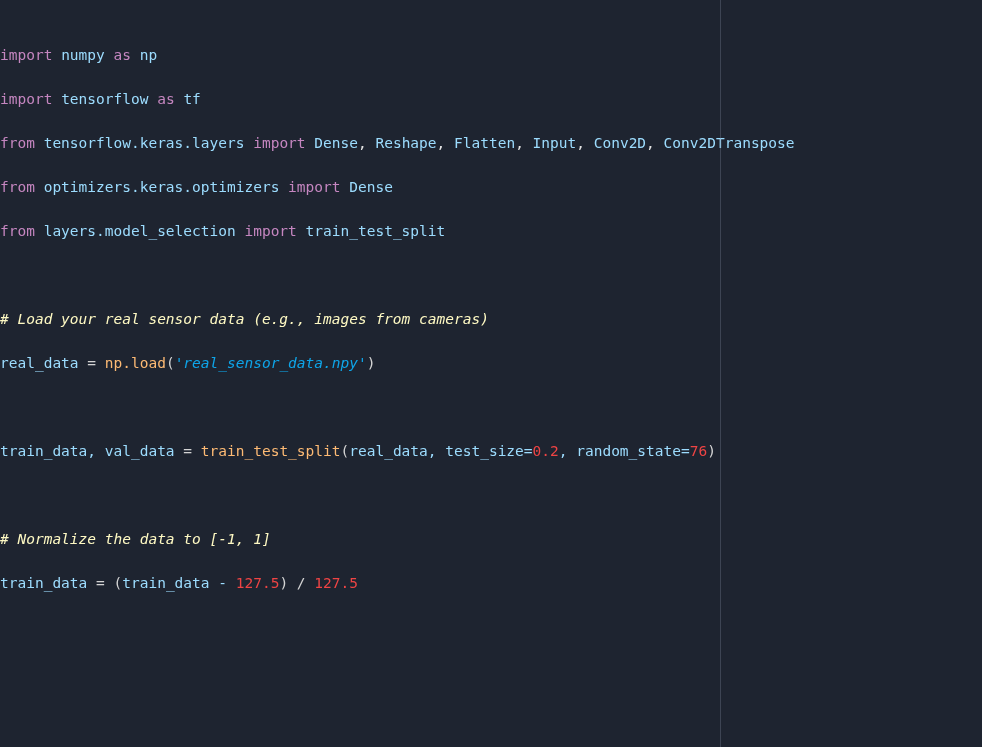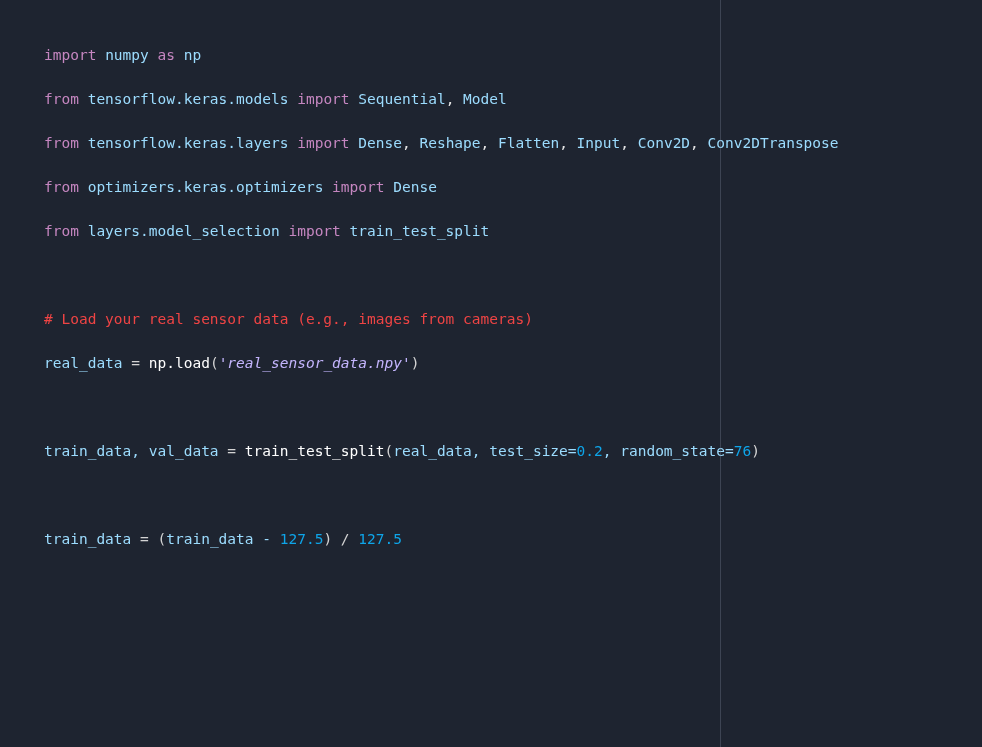--- a/index.html
+++ b/index.html
@@ -25,48 +25,49 @@
   }
   .ruler {
     position: absolute;
     top: 0;
     bottom: 0;
     left: 720px;
     width: 1px;
     background: rgba(120,130,150,0.35);
     pointer-events: none;
   }
-  .line { display: block; height: 22px; padding-left: 44px; }
+  .line { display: block; height: 22px; }
   .kw { color: #c586c0; }  
-  .call { color: #ffffff; }        
+  .call { color: #fdba74; }        
   .ident { color: #9cdcfe; }       
-  .num { color: #0ea5e9; }         
-  .str { color: #c4b5fd; font-style: italic; }  
-  .cmt { color: #ef4444; }  
+  .num { color: #ef4444; }         
+  .str { color: #0ea5e9; font-style: italic; }  
+  .cmt { color: #fef9c3; font-style: italic; }  
   .punct { color: #d4d4d4; }    
   .op { color: #d4d4d4; }
 </style>
 </head>
 <body>
 
 
 
 <div class="editor">
 <div class="ruler"></div>
 <span class="line"><span class="kw">import</span><span> </span><span class="ident">numpy</span><span> </span><span class="kw">as</span><span> </span><span class="ident">np</span></span>
-<span class="line"><span class="kw">from</span><span> </span><span class="ident">tensorflow.keras.models</span><span> </span><span class="kw">import</span><span> </span><span class="ident">Sequential</span><span>, </span><span class="ident">Model</span></span>
+<span class="line"><span class="kw">import</span><span> </span><span class="ident">tensorflow</span><span> </span><span class="kw">as</span><span> </span><span class="ident">tf</span></span>
 <span class="line"><span class="kw">from</span><span> </span><span class="ident">tensorflow.keras.layers</span><span> </span><span class="kw">import</span><span> </span><span class="ident">Dense</span><span>, </span><span class="ident">Reshape</span><span>, </span><span class="ident">Flatten</span><span>, </span><span class="ident">Input</span><span>, </span><span class="ident">Conv2D</span><span>, </span><span class="ident">Conv2DTranspose</span></span>
 <span class="line"><span class="kw">from</span><span> </span><span class="ident">optimizers.keras.optimizers</span><span> </span><span class="kw">import</span><span> </span><span class="ident">Dense</span></span>
 <span class="line"><span class="kw">from</span><span> </span><span class="ident">layers.model_selection</span><span> </span><span class="kw">import</span><span> </span><span class="ident">train_test_split</span></span>
 <span class="line"><span></span></span>
 <span class="line"><span class="cmt"># Load your real sensor data (e.g., images from cameras)</span></span>
 <span class="line"><span class="ident">real_data</span><span class="op"> = </span><span class="call">np.load</span><span class="punct">(</span><span class="str">'real_sensor_data.npy'</span><span class="punct">)</span></span>
 <span class="line"><span></span></span>
 <span class="line"><span class="ident">train_data, val_data</span><span class="op"> = </span><span class="call">train_test_split</span><span class="punct">(</span><span class="ident">real_data, test_size=</span><span class="num">0.2</span><span class="ident">, random_state=</span><span class="num">76</span><span class="punct">)</span></span>
 <span class="line"><span></span></span>
+<span class="line"><span class="cmt"># Normalize the data to [-1, 1]</span></span>
 <span class="line"><span class="ident">train_data</span><span class="op"> = (</span><span class="ident">train_data - </span><span class="num">127.5</span><span class="op">) / </span><span class="num">127.5</span></span>
 <span class="line"><span></span></span>
 
 
 
 
 
 
 
 

